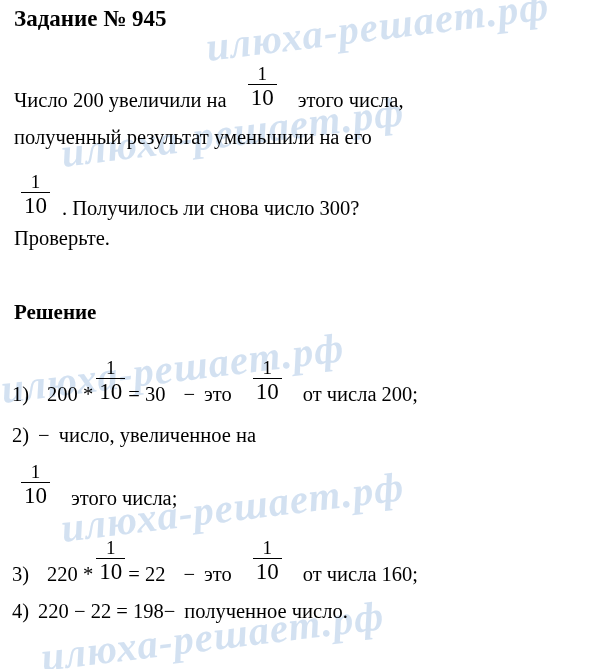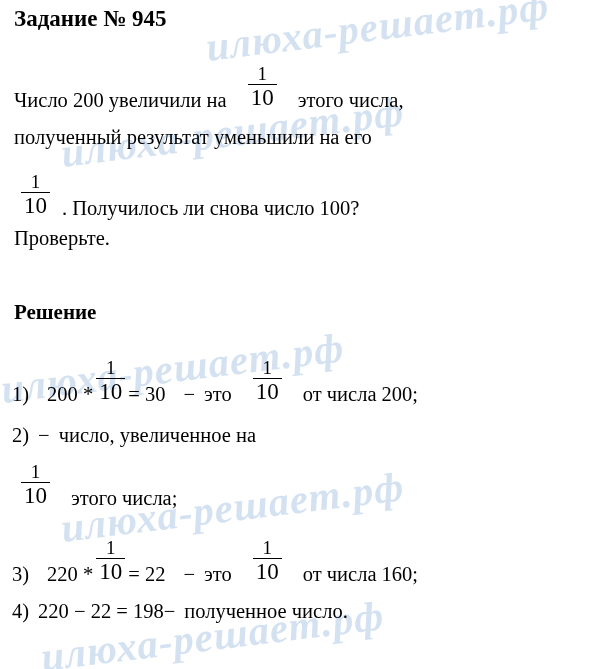--- a/index.html
+++ b/index.html
@@ -136,21 +136,21 @@
 
   <div class="para" style="left:14px; top:127px;">полученный результат уменьшили на его</div>
 
   <div class="line-row" style="left:18px; top:172px;">
     <span class="frac">
       <span class="num">1</span>
       <span class="bar"></span>
       <span class="den">10</span>
     </span>
     <span class="sp"></span>
-    <span class="txt">. Получилось ли снова число 100?</span>
+    <span class="txt">. Получилось ли снова число 300?</span>
   </div>
 
   <div class="para" style="left:14px; top:228px;">Проверьте.</div>
 
   <div class="section-head" style="left:14px; top:300px;">Решение</div>
 
   <div class="line-row" style="left:12px; top:358px;">
     <span class="txt">1)</span>
     <span class="sp-lg"></span>
     <span class="txt">200 *</span>

